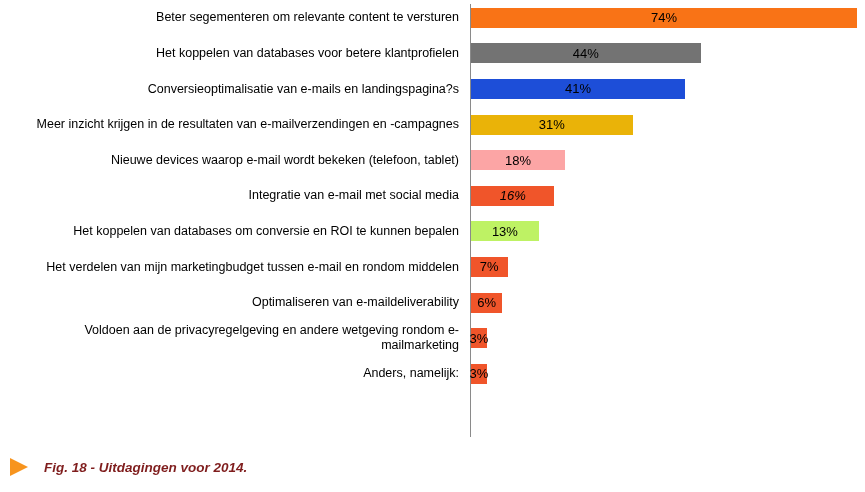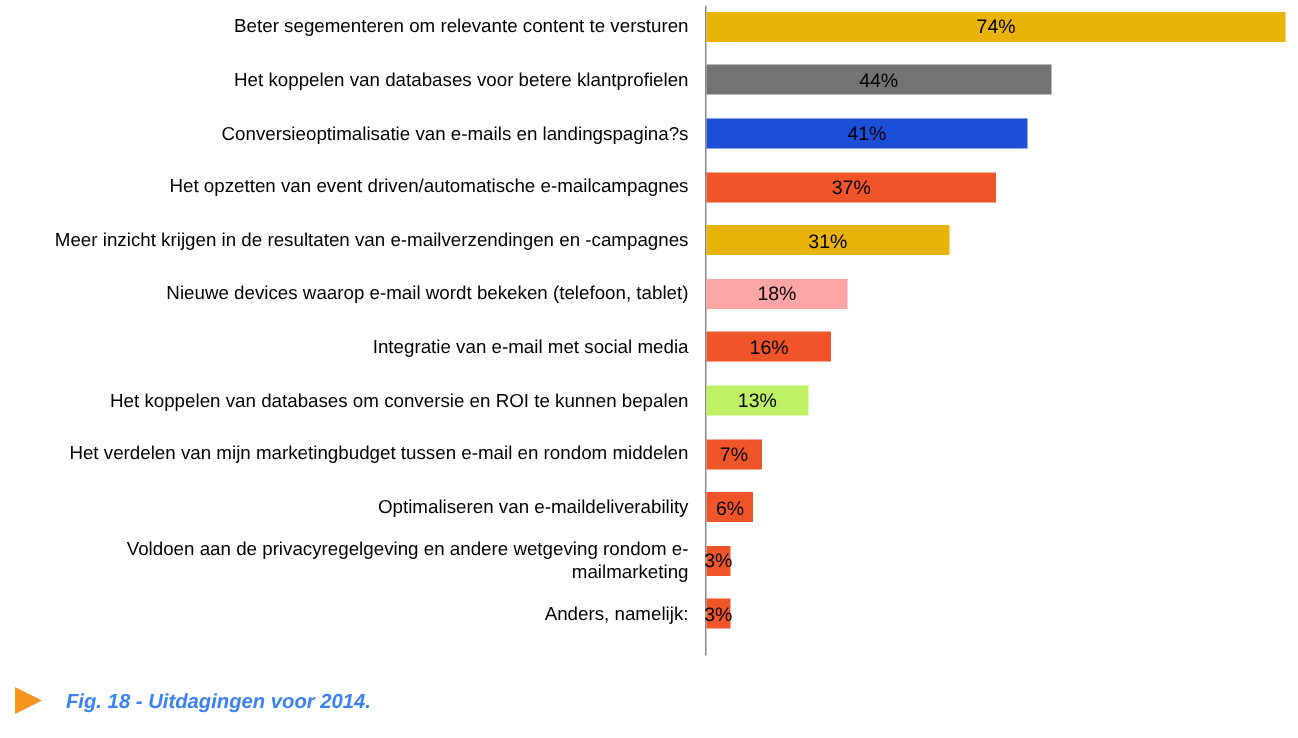--- a/index.html
+++ b/index.html
@@ -85,46 +85,38 @@
 <body>
 
 <div class="canvas">
 
   <div class="chart">
     <div class="axis-line"></div>
     <div>
         <div class="row">
           <div class="cat-label">Beter segementeren om relevante content te versturen</div>
           <div class="bar-area">
-            <div class="bar" style="width: 98.0132%; background: #eab308;">
+            <div class="bar" style="width: 98.0132%; background: #f97316;">
               <div class="bar-value" style="color: rgb(0, 0, 0);">74%</div>
             </div>
           </div>
         </div>
         <div class="row">
           <div class="cat-label">Het koppelen van databases voor betere klantprofielen</div>
           <div class="bar-area">
             <div class="bar" style="width: 58.2781%; background: #737373;">
               <div class="bar-value" style="color: rgb(0, 0, 0);">44%</div>
             </div>
           </div>
         </div>
         <div class="row">
           <div class="cat-label">Conversieoptimalisatie van e-mails en landingspagina?s</div>
           <div class="bar-area">
             <div class="bar" style="width: 54.3046%; background: #1d4ed8;">
               <div class="bar-value" style="color: rgb(0, 0, 0);">41%</div>
-            </div>
-          </div>
-        </div>
-        <div class="row">
-          <div class="cat-label">Het opzetten van event driven/automatische e-mailcampagnes</div>
-          <div class="bar-area">
-            <div class="bar" style="width: 49.0066%; background: rgb(240, 85, 42);">
-              <div class="bar-value" style="color: rgb(0, 0, 0);">37%</div>
             </div>
           </div>
         </div>
         <div class="row">
           <div class="cat-label">Meer inzicht krijgen in de resultaten van e-mailverzendingen en -campagnes</div>
           <div class="bar-area">
             <div class="bar" style="width: 41.0596%; background: #eab308;">
               <div class="bar-value" style="color: rgb(0, 0, 0);">31%</div>
             </div>
           </div>
@@ -134,21 +126,21 @@
           <div class="bar-area">
             <div class="bar" style="width: 23.8411%; background: #fca5a5;">
               <div class="bar-value" style="color: rgb(0, 0, 0);">18%</div>
             </div>
           </div>
         </div>
         <div class="row">
           <div class="cat-label">Integratie van e-mail met social media</div>
           <div class="bar-area">
             <div class="bar" style="width: 21.1921%; background: rgb(240, 85, 42);">
-              <div class="bar-value" style="color: rgb(0, 0, 0);">16%</div>
+              <div class="bar-value" style="color: rgb(0, 0, 0); font-style: italic;">16%</div>
             </div>
           </div>
         </div>
         <div class="row">
           <div class="cat-label">Het koppelen van databases om conversie en ROI te kunnen bepalen</div>
           <div class="bar-area">
             <div class="bar" style="width: 17.2185%; background: #bef264;">
               <div class="bar-value" style="color: rgb(0, 0, 0);">13%</div>
             </div>
           </div>
@@ -183,16 +175,16 @@
             <div class="bar" style="width: 3.97351%; background: rgb(240, 85, 42);">
               <div class="bar-value" style="color: rgb(0, 0, 0);">3%</div>
             </div>
           </div>
         </div>
       </div>
   </div>
 
   <div class="caption">
     <span class="caption-triangle" style="border-left-color: rgb(247, 148, 30);"></span>
-    <span class="caption-text" style="color: #3b82f6;">Fig. 18 - Uitdagingen voor 2014.</span>
+    <span class="caption-text" style="color: #7f1d1d;">Fig. 18 - Uitdagingen voor 2014.</span>
   </div>
 
 </div>
 
 </body></html>

